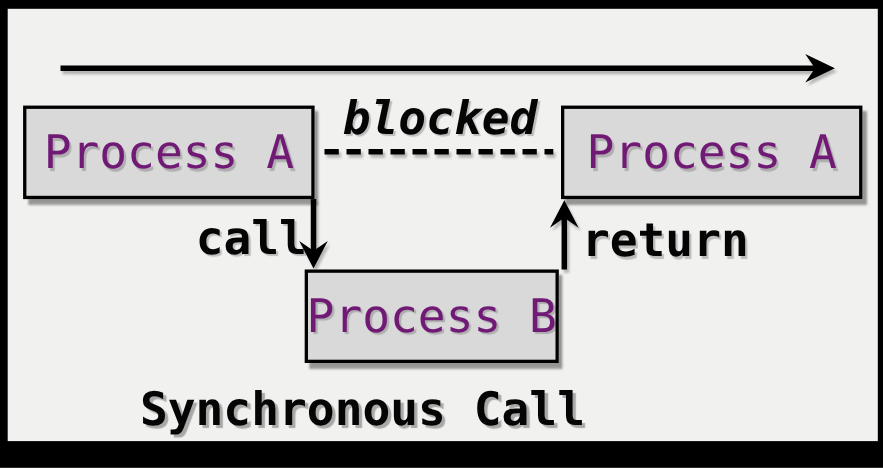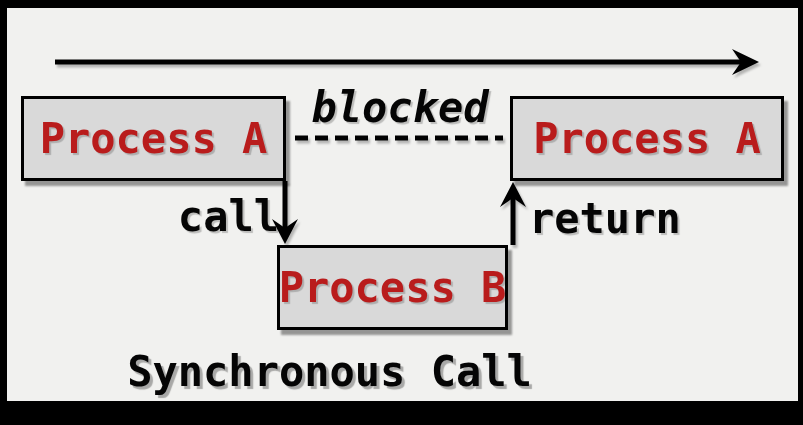--- a/index.html
+++ b/index.html
@@ -39,23 +39,23 @@
     position: absolute;
     background: #d9d9d9;
     border: 3px solid #000000;
     box-shadow: 4px 5px 2px rgba(0,0,0,0.38);
     display: flex;
     align-items: center;
     justify-content: center;
     box-sizing: border-box;
   }
   .pbox span {
-    font-weight: 700;
+    font-weight: 400;
     font-size: 42px;
-    color: #b91c1c;
+    color: #701a75;
     white-space: nowrap;
     text-shadow: 2px 2px 1px rgba(0,0,0,0.2);
   }
   #box-a-left  { left: 14px;  top: 88px;  width: 265px; height: 85px; }
   #box-a-right { left: 503px; top: 88px;  width: 274px; height: 85px; }
   #box-b       { left: 270px; top: 237px; width: 231px; height: 85px; }
 
   #time-label    { left: 73px;  top: 4px;   width: 200px; text-align: center; }
   #blocked-label { left: 293px; top: 75px;  width: 200px; text-align: center; }
   #call-label    { left: 72px;  top: 184px; width: 200px; text-align: right; }

